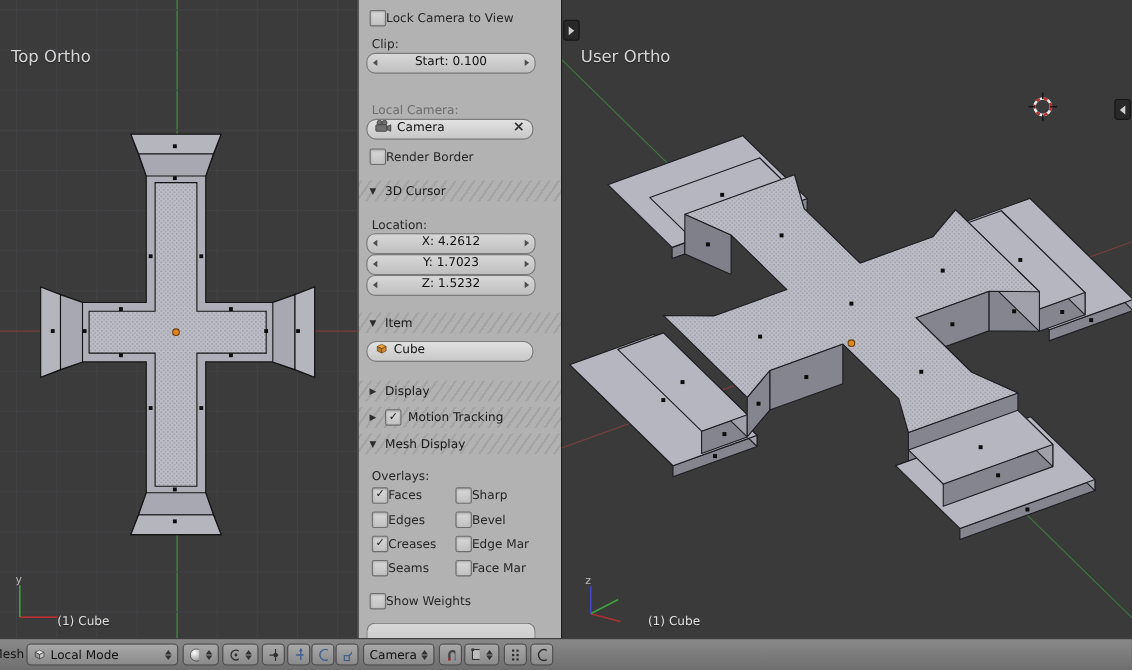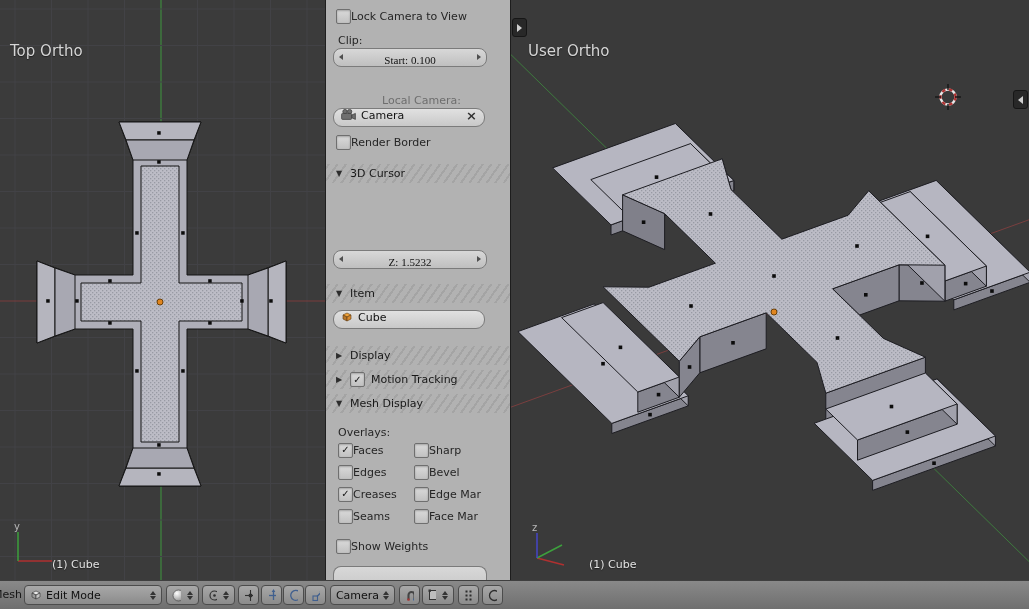--- a/index.html
+++ b/index.html
@@ -19,26 +19,26 @@
   .tab{position:absolute;width:13px;height:17px;background:rgba(25,25,25,.55);border:1px solid #161616;
        border-radius:3px;display:flex;align-items:center;justify-content:center;}
   .tri-r{width:0;height:0;border-top:4px solid transparent;border-bottom:4px solid transparent;border-left:5px solid #cfcfcf;}
   .tri-l{width:0;height:0;border-top:4px solid transparent;border-bottom:4px solid transparent;border-right:5px solid #cfcfcf;}
 
   
   .props{position:absolute;left:325px;top:0;width:185px;height:580px;background:#b2b2b2;
          border-left:1px solid #1f1f1f;overflow:hidden;}
   .prow{position:absolute;display:flex;align-items:center;gap:0;left:10px;right:8px;height:16px;}
   .plab{color:#262626;}
-  .plab.dim{color:#6e6e6e;margin-left:44px;}
+  .plab.dim{color:#6e6e6e;}
   .cb{flex:0 0 auto;width:13px;height:13px;border:1px solid #6f6f6f;border-radius:2px;
       background:linear-gradient(#dadada,#c1c1c1);box-shadow:inset 0 1px 2px rgba(0,0,0,.25);
       display:flex;align-items:center;justify-content:center;font-size:10px;line-height:1;color:#141414;font-weight:bold;}
   .nfield{position:absolute;left:7px;width:152px;height:17px;background:linear-gradient(#d8d8d8,#bfbfbf);
-      border:1px solid #7b7b7b;border-radius:8px;display:flex;align-items:flex-end;justify-content:center;color:#101010;font-family:Liberation Serif, serif;}
+      border:1px solid #7b7b7b;border-radius:8px;display:flex;align-items:flex-start;justify-content:center;color:#101010;}
   .arrL{position:absolute;left:5px;top:50%;margin-top:-3.5px;width:0;height:0;
         border-top:3.5px solid transparent;border-bottom:3.5px solid transparent;border-right:4.5px solid #4e4e4e;}
   .arrR{position:absolute;right:5px;top:50%;margin-top:-3.5px;width:0;height:0;
         border-top:3.5px solid transparent;border-bottom:3.5px solid transparent;border-left:4.5px solid #4e4e4e;}
   .idfield{position:absolute;left:7px;width:152px;height:19px;background:linear-gradient(#e1e1e1,#c8c8c8);
       border:1px solid #7b7b7b;border-radius:9px;display:flex;align-items:flex-start;gap:5px;padding:0 7px;
       box-sizing:border-box;color:#121212;}
   .idfield .x{margin-left:auto;color:#333;font-weight:bold;font-size:13px;line-height:1;}
   .phead{position:absolute;left:0;right:0;height:19px;display:flex;align-items:center;gap:6px;padding-left:8px;
       color:#181818;background:repeating-linear-gradient(-55deg,rgba(0,0,0,0) 0 5px,rgba(0,0,0,.08) 5px 7px);}
@@ -167,20 +167,33 @@
       <span class="x">×</span>
     </div>
     <div class="prow" style="top:134px">
       <span class="cb"></span>
       <span class="plab">Render Border</span>
     </div>
 
     <div class="phead" style="top:164px">
       <span class="tri">▼</span>
       <span>3D Cursor</span>
+    </div>
+    <div class="prow" style="top:196px;left:12px">
+      <span class="plab">Location:</span>
+    </div>
+    <div class="nfield" style="top:212px">
+      <span class="arrL"></span>
+      <span>X: 4.2612</span>
+      <span class="arrR"></span>
+    </div>
+    <div class="nfield" style="top:231px">
+      <span class="arrL"></span>
+      <span>Y: 1.7023</span>
+      <span class="arrR"></span>
     </div>
     <div class="nfield" style="top:250px">
       <span class="arrL"></span>
       <span>Z: 1.5232</span>
       <span class="arrR"></span>
     </div>
 
     <div class="phead" style="top:284px">
       <span class="tri">▼</span>
       <span>Item</span>
@@ -366,21 +379,21 @@
 
   <div class="hbar">
     <span class="hmenu">Mesh</span>
 
     <div class="hbtn" style="left:24px;width:138px">
       <svg width="12" height="12">
         <polygon points="2,4 6,2 10,4 6,6" fill="#e9e9e9" stroke="#2f2f2f" stroke-width="0.6"></polygon>
         <polygon points="2,4 6,6 6,10 2,8" fill="#9a9a9a" stroke="#2f2f2f" stroke-width="0.6"></polygon>
         <polygon points="10,4 6,6 6,10 10,8" fill="#c4c4c4" stroke="#2f2f2f" stroke-width="0.6"></polygon>
       </svg>
-      <span>Edit Mode</span>
+      <span>Local Mode</span>
       <span class="dd" style="margin-left:auto">
           <i class="u"></i>
           <i class="d"></i>
         </span>
     </div>
 
     <div class="hbtn" style="left:166px;width:33px">
       <svg width="13" height="13">
         <defs>
             <radialGradient id="sph" cx="0.35" cy="0.3" r="0.8">

